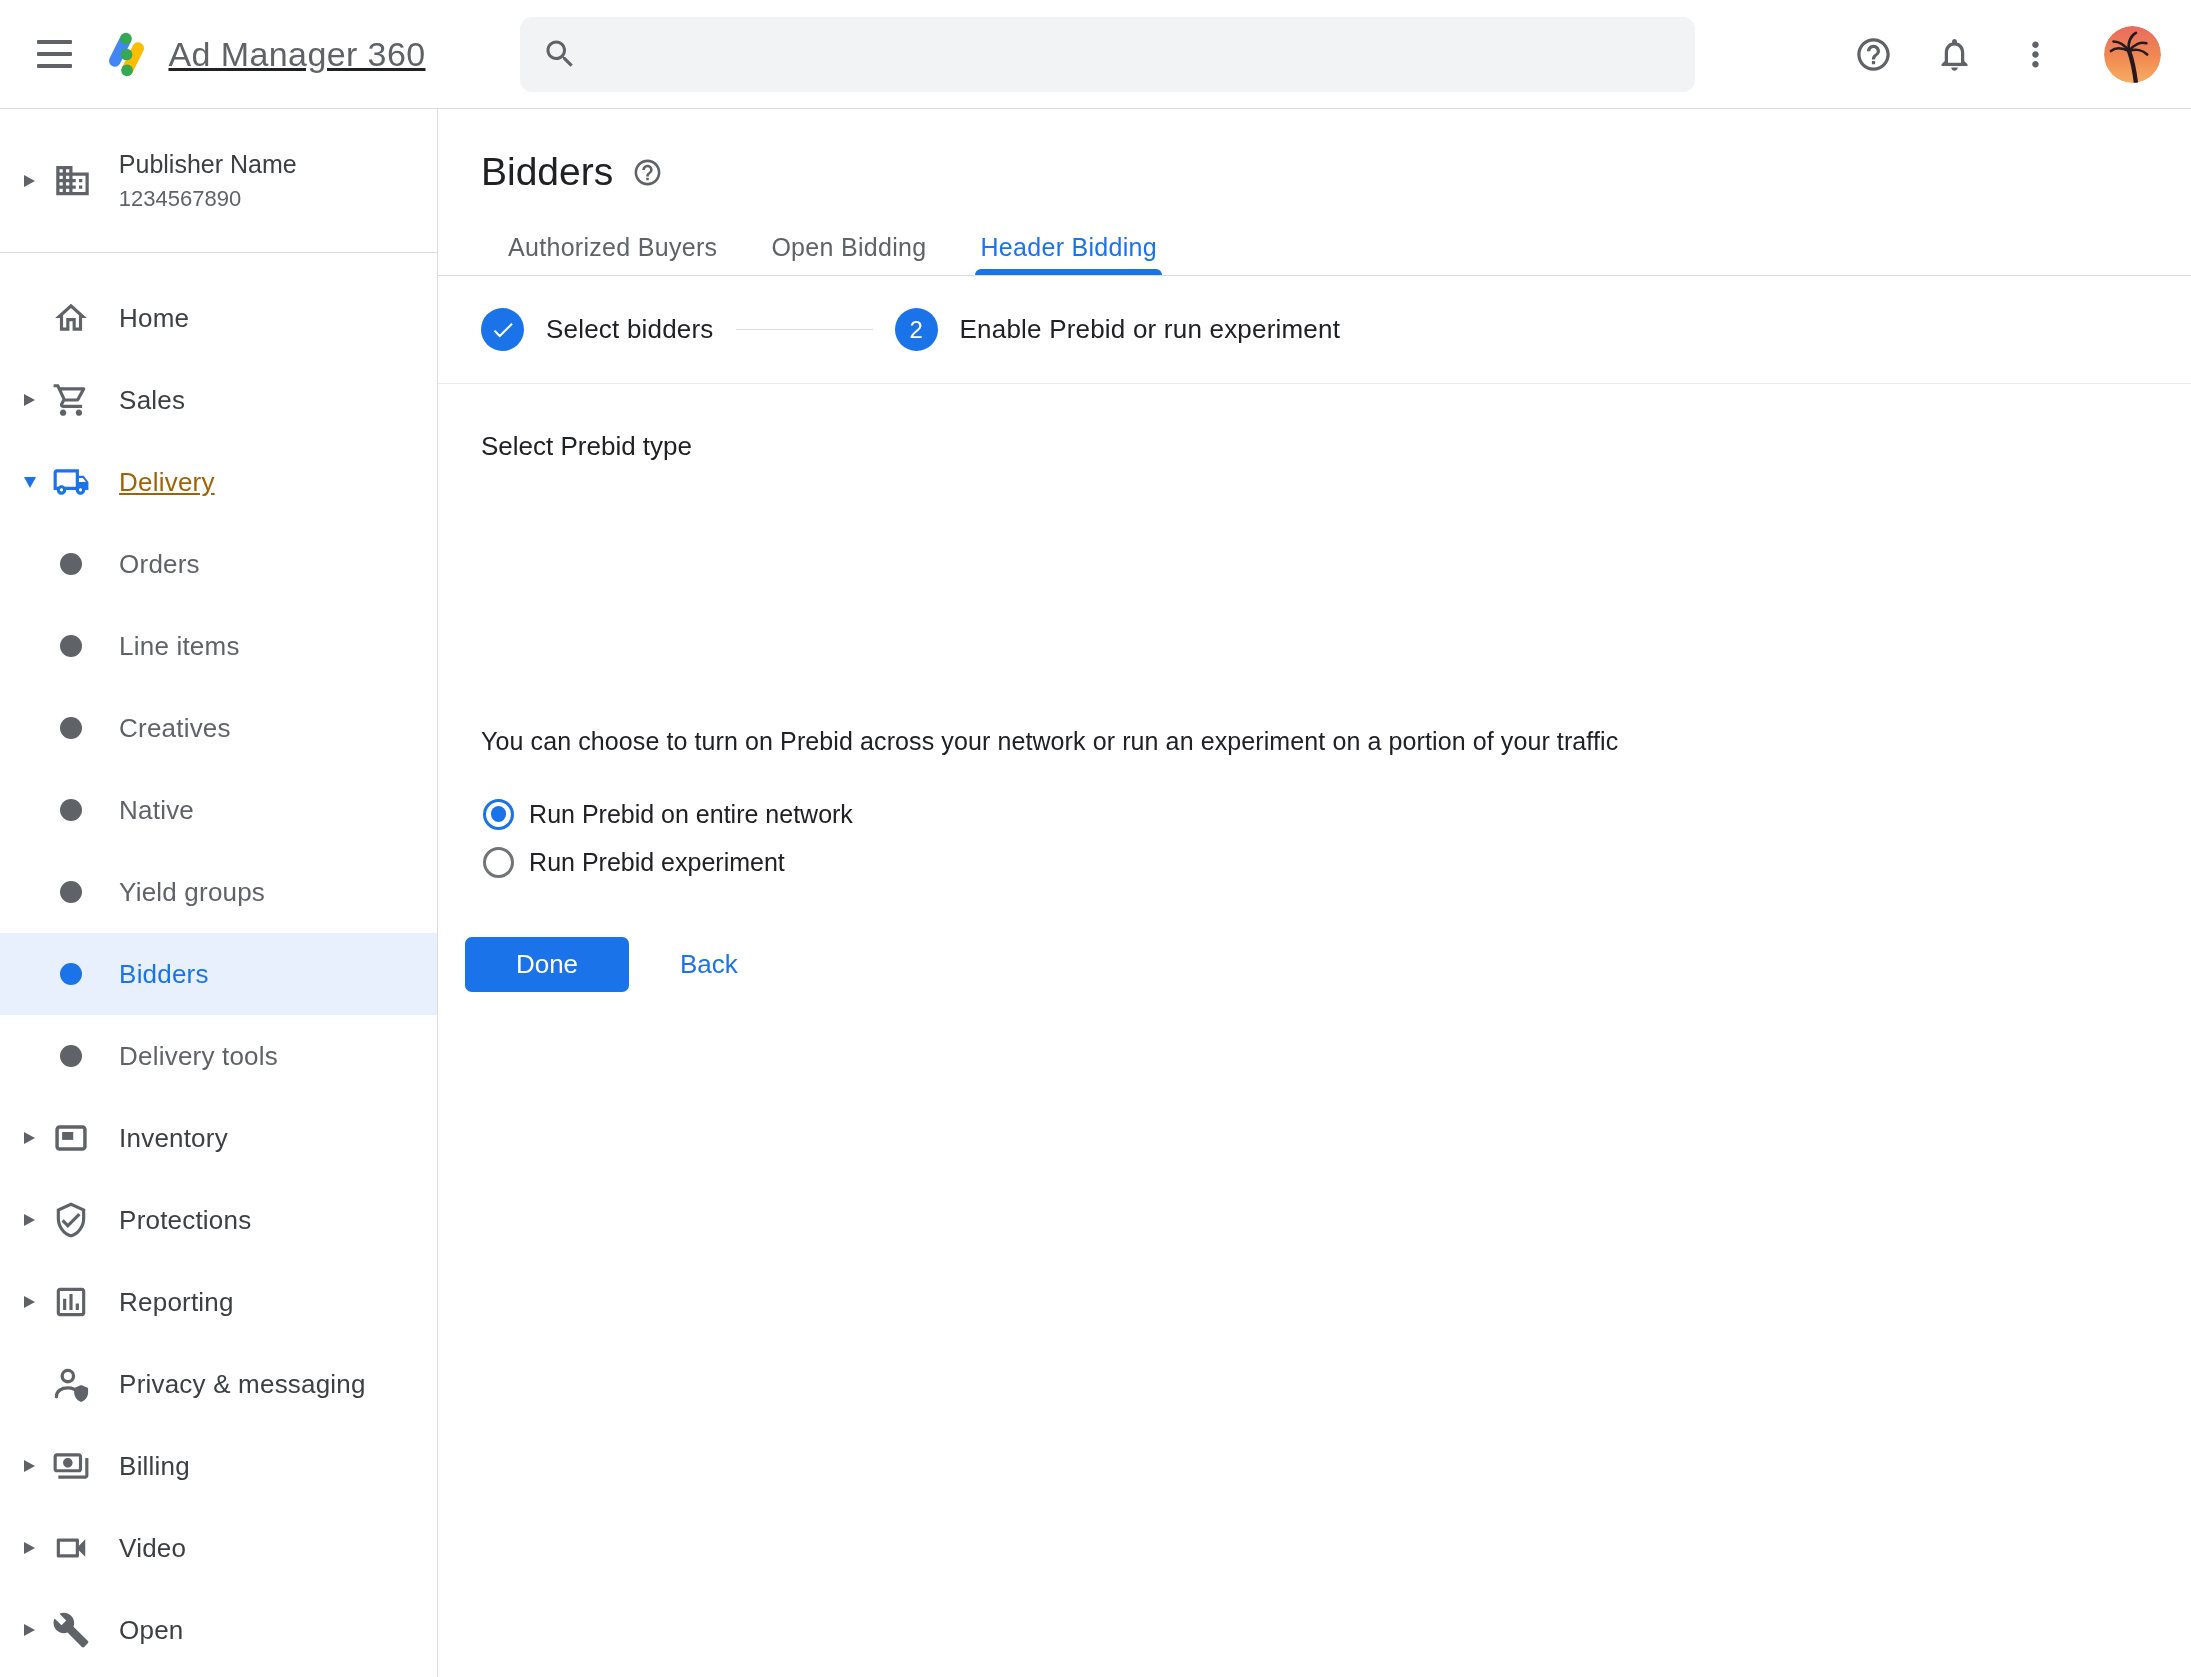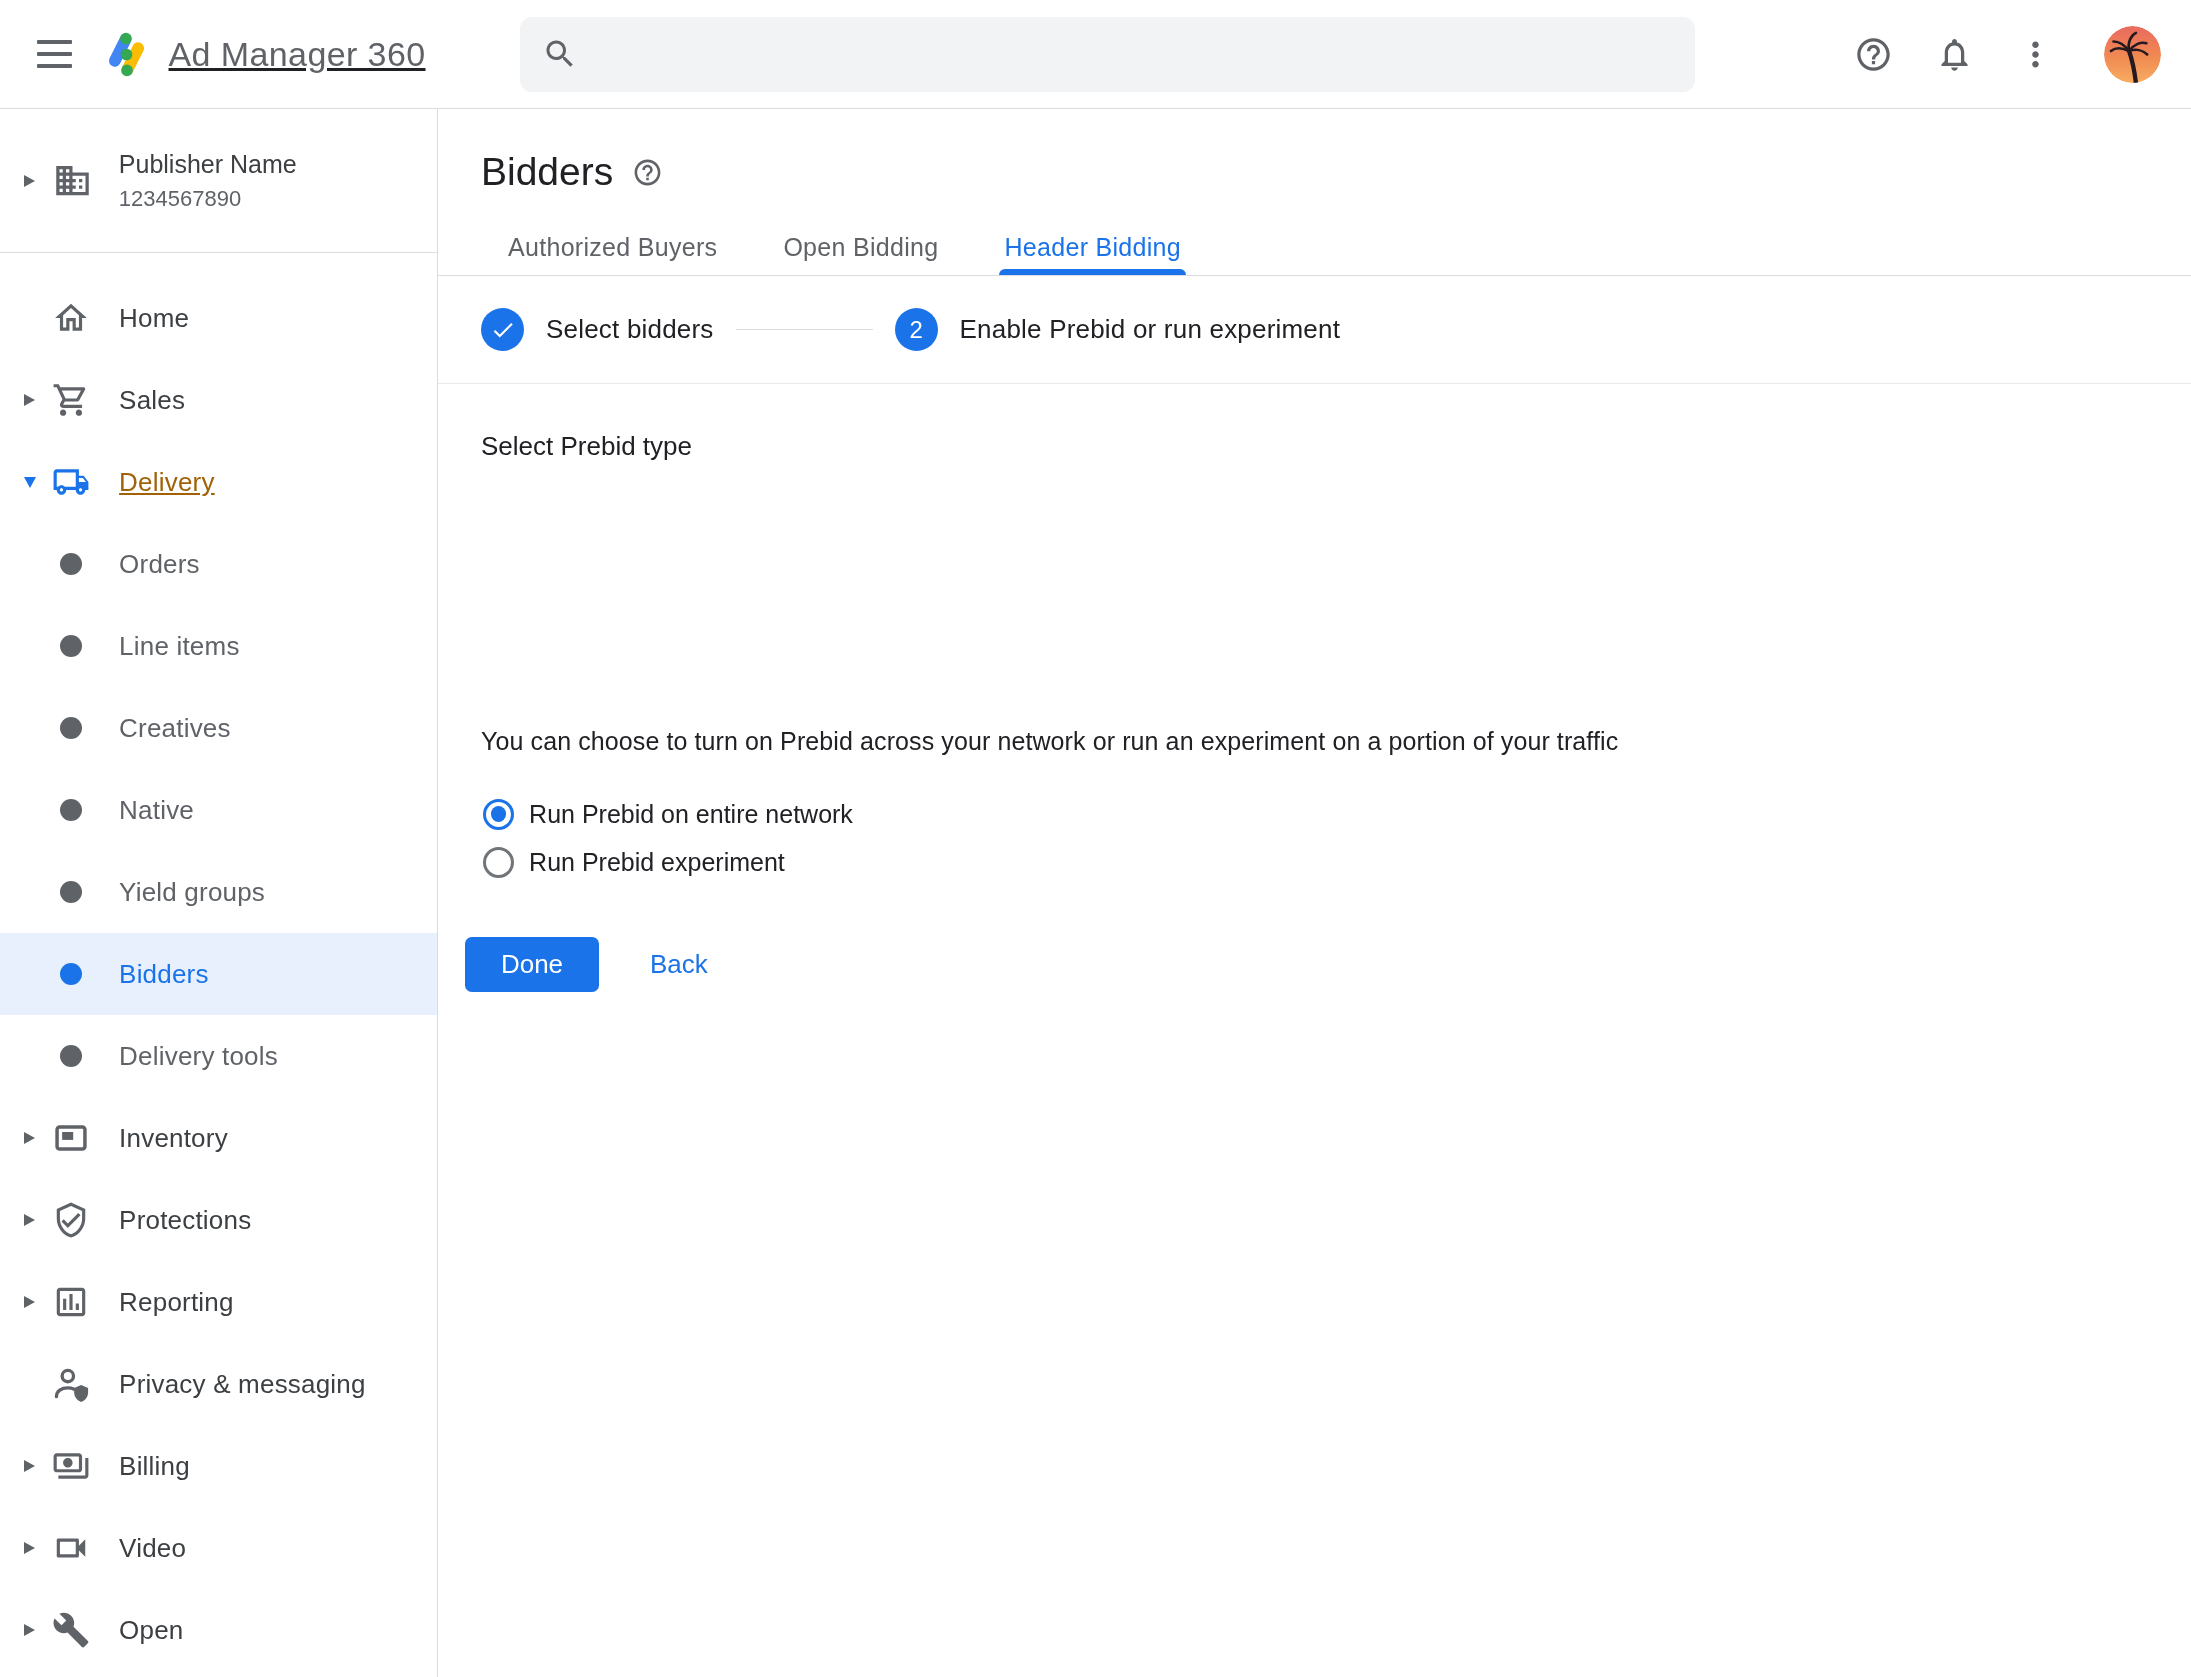--- a/index.html
+++ b/index.html
@@ -69,21 +69,21 @@
   .nav-item.active .nav-label { color: #1a73e8; font-weight: 500; }
   .nav-item.active .bullet { background: #1a73e8; }
   .nav-item.expanded .nav-label { color: #a16207; text-decoration: underline; }
 
   
   .main { flex: 1; overflow: hidden; }
   .title-row { display: flex; align-items: center; margin: 41px 0 0 43px; gap: 19px; }
   .page-title { font-size: 39px; color: #202124; font-weight: 400; }
   .title-help svg { width: 31px; height: 31px; display:block; cursor: pointer; }
 
-  .tabs { display: flex; margin-top: 26px; padding-left: 43px; border-bottom: 0.9px solid #dadce0; gap: 12px; }
+  .tabs { display: flex; margin-top: 26px; padding-left: 43px; border-bottom: 0.9px solid #dadce0; }
   .tab { position: relative; height: 55px; display:flex; align-items:center; padding: 0 27px; font-size: 25px; font-weight: 500; color: #5f6368; cursor: pointer; letter-spacing: 0.3px; }
   .tab.active { color: #1a73e8; }
   .tab.active::after { content:""; position:absolute; left: 22px; right: 22px; bottom: 0; height: 6px; background:#1a73e8; border-radius: 6px 6px 0 0; }
 
   .stepper { height: 108px; display: flex; align-items: center; padding-left: 43px; border-bottom: 0.9px solid #e8eaed; }
   .step { display: flex; align-items: center; }
   .step-circle { width: 43px; height: 43px; border-radius: 50%; background: #1a73e8; color:#fff;
                  display:flex; align-items:center; justify-content:center; font-size: 24px; font-weight: 500; flex: 0 0 43px; }
   .step-circle svg { width: 26px; height: 26px; }
   .step-label { margin-left: 22px; font-size: 26px; font-weight: 500; color: #202124; letter-spacing: 0.2px; }
@@ -94,21 +94,21 @@
   .form-right { flex: 1; }
   .form-desc { font-size: 25px; color: #202124; letter-spacing: 0.1px; }
   .radio-group { margin-top: 34px; }
   .radio-row { display: flex; align-items: center; height: 48px; cursor: pointer; margin-left: 1.7px; }
   .radio { width: 31px; height: 31px; border-radius: 50%; border: 3.4px solid #70757a; flex: 0 0 31px; position: relative; }
   .radio.selected { border-color: #1a73e8; }
   .radio.selected::after { content:""; position:absolute; left: 50%; top: 50%; width: 15.4px; height: 15.4px; margin: -7.7px 0 0 -7.7px; border-radius: 50%; background: #1a73e8; }
   .radio-label { margin-left: 15.4px; font-size: 25px; color: #202124; }
 
   .btn-row { display: flex; align-items: center; margin: 51px 0 0 27px; }
-  .btn-primary { width: 134px; height: 55px; background: #1a73e8; color: #fff; border: none; border-radius: 6.8px;
+  .btn-primary { width: 164px; height: 55px; background: #1a73e8; color: #fff; border: none; border-radius: 6.8px;
                  font-size: 26px; font-weight: 500; font-family: inherit; cursor: pointer; }
   .link-btn { margin-left: 45px; font-size: 26px; font-weight: 500; color: #1a73e8; background: none; border: none; font-family: inherit; cursor: pointer; }
 
   .ic { fill: #5f6368; }
 </style>
 </head>
 <body>
 
 <div class="topbar">
   <div class="hamburger">

